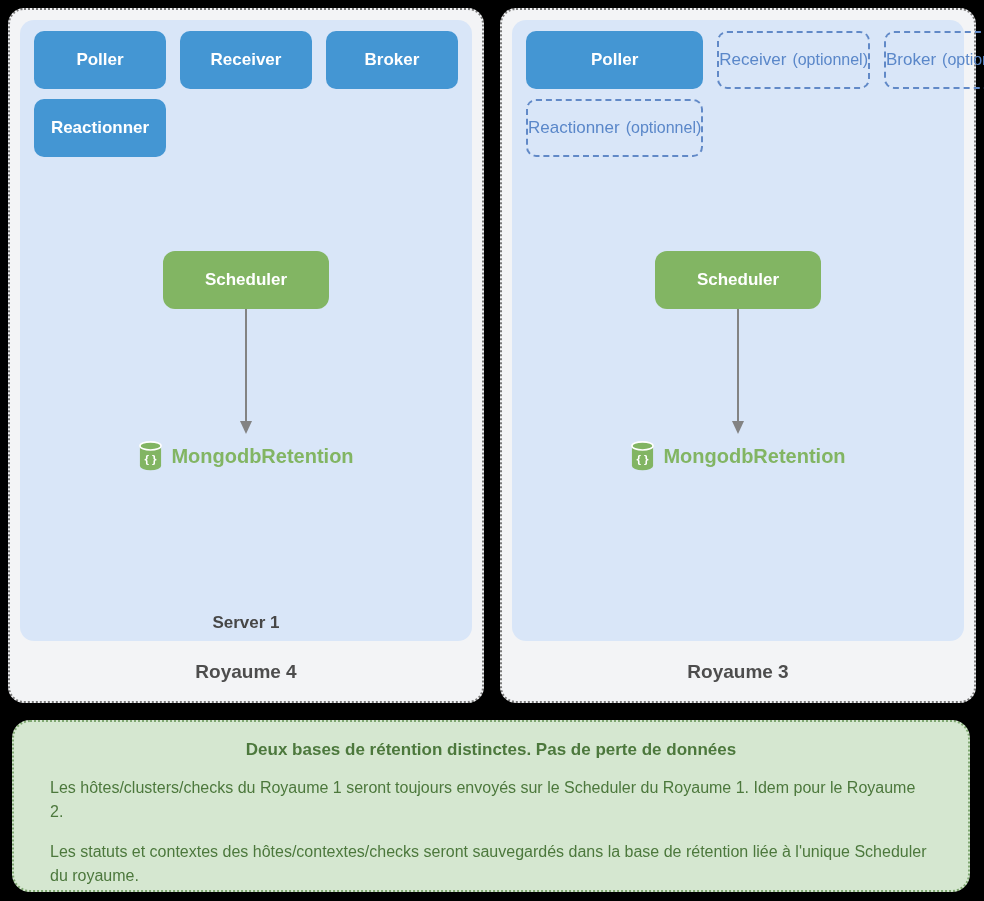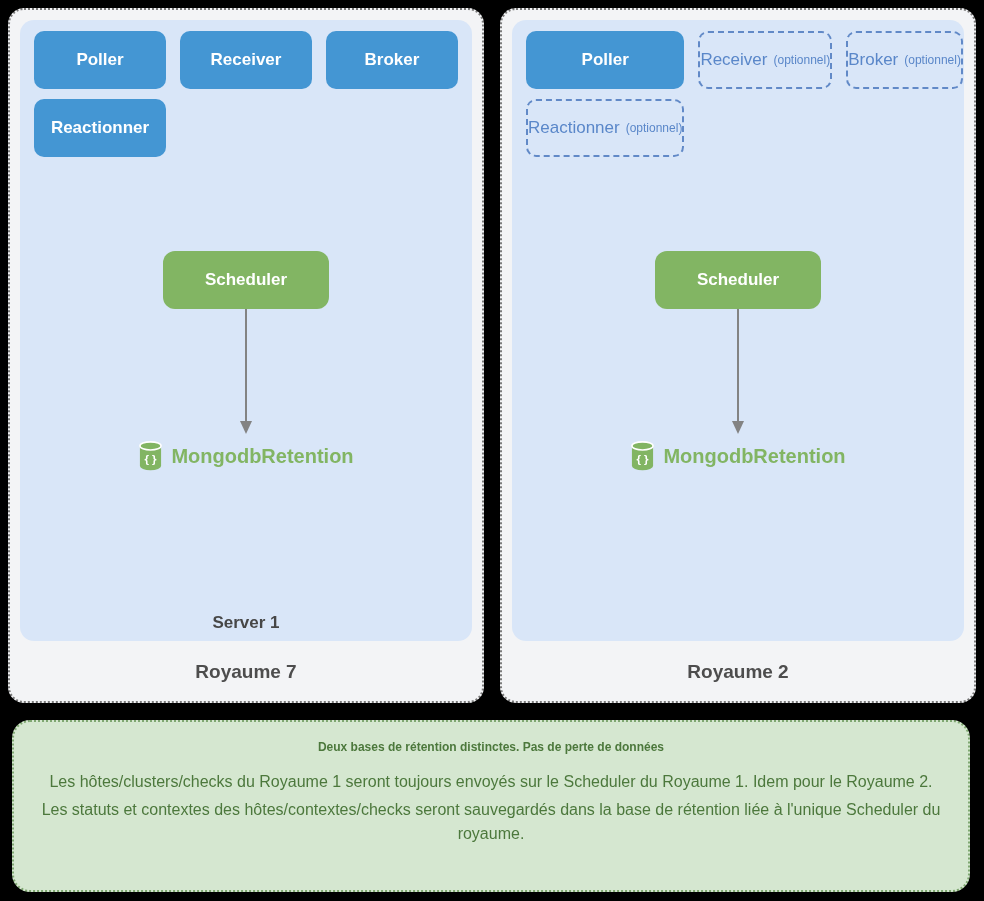--- a/index.html
+++ b/index.html
@@ -31,21 +31,21 @@
   }
   .daemon{
     height:58px;border-radius:10px;box-sizing:border-box;
     display:flex;align-items:center;justify-content:center;
     background:#4496d3;color:#ffffff;font-weight:bold;font-size:17px;
   }
   .daemon.dashed{
     background:transparent;border:2px dashed #6189c7;
     color:#5a87c9;font-weight:normal;
   }
-  .daemon .opt{font-size:12px;margin-left:6px;font-weight:normal;}
+  .daemon .opt{font-size:16px;margin-left:6px;font-weight:normal;}
   .scheduler{
     position:absolute;top:231px;left:50%;transform:translateX(-50%);
     width:166px;height:58px;background:#82b563;border-radius:12px;
     color:#ffffff;font-weight:bold;font-size:17px;
     display:flex;align-items:center;justify-content:center;
   }
   .arrow{
     position:absolute;top:289px;left:50%;margin-left:-1px;
     width:2px;height:118px;background:#838383;
   }
@@ -60,23 +60,23 @@
   }
   .server-label{
     position:absolute;bottom:8px;left:0;right:0;text-align:center;
     font-weight:bold;font-size:17px;color:#474747;
   }
   .info{
     position:absolute;left:12px;top:720px;width:958px;height:172px;
     background:#d5e7d0;border:2px dotted #7fa771;border-radius:18px;
     box-sizing:border-box;color:#4c783c;
   }
-  .info-title{text-align:center;font-weight:bold;font-size:12px;margin:18px 20px 0;}
+  .info-title{text-align:center;font-weight:bold;font-size:17px;margin:18px 20px 0;}
   .info-body{margin:16px 20px 0;font-size:16px;line-height:1.5;}
-  .info-body p{margin:4px;text-align:center;}
+  .info-body p{margin:16px;}
 </style>
 </head>
 <body>
 
 <div class="royaume" id="royaume-1">
   <div class="server">
     <div class="daemon-grid">
       <div class="daemon">
         <span>Poller</span>
       </div>
@@ -97,21 +97,21 @@
     <div class="retention">
       <svg width="25" height="33" viewBox="0 0 26 34">
         <path d="M2 6 L2 27 A11 4.2 0 0 0 24 27 L24 6 Z" fill="#82b563"></path>
         <ellipse cx="13" cy="6" rx="11" ry="4.2" fill="#82b563" stroke="#ffffff" stroke-width="1.6"></ellipse>
         <text x="13" y="23.5" text-anchor="middle" font-size="12" font-weight="bold" fill="#ffffff">{ }</text>
       </svg>
       <span>MongodbRetention</span>
     </div>
     <div class="server-label">Server 1</div>
   </div>
-  <div class="royaume-title">Royaume 7</div>
+  <div class="royaume-title">Royaume 4</div>
 </div>
 
 <div class="royaume" id="royaume-2">
   <div class="server">
     <div class="daemon-grid">
       <div class="daemon">
         <span>Poller</span>
       </div>
       <div class="daemon dashed">
         <span>Receiver</span>
@@ -132,21 +132,21 @@
     <div class="arrow"></div>
     <div class="retention">
       <svg width="25" height="33" viewBox="0 0 26 34">
         <path d="M2 6 L2 27 A11 4.2 0 0 0 24 27 L24 6 Z" fill="#82b563"></path>
         <ellipse cx="13" cy="6" rx="11" ry="4.2" fill="#82b563" stroke="#ffffff" stroke-width="1.6"></ellipse>
         <text x="13" y="23.5" text-anchor="middle" font-size="12" font-weight="bold" fill="#ffffff">{ }</text>
       </svg>
       <span>MongodbRetention</span>
     </div>
   </div>
-  <div class="royaume-title">Royaume 2</div>
+  <div class="royaume-title">Royaume 3</div>
 </div>
 
 <div class="info">
   <div class="info-title">Deux bases de rétention distinctes. Pas de perte de données</div>
   <div class="info-body">
     <p>Les hôtes/clusters/checks du Royaume 1 seront toujours envoyés sur le Scheduler du Royaume 1. Idem pour le Royaume 2.</p>
     <p>Les statuts et contextes des hôtes/contextes/checks seront sauvegardés dans la base de rétention liée à l'unique Scheduler du royaume.</p>
   </div>
 </div>
 

